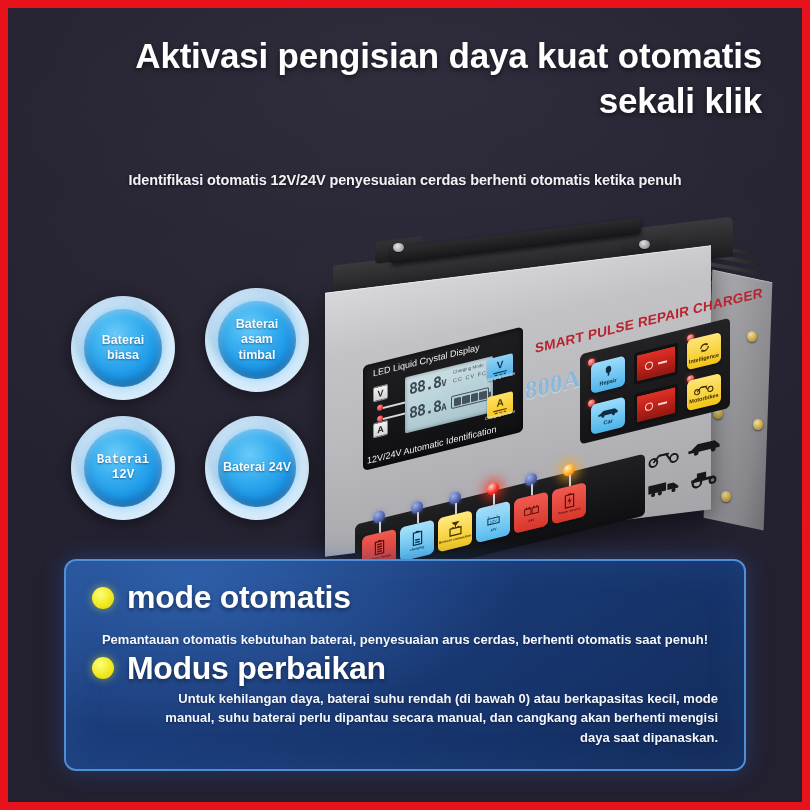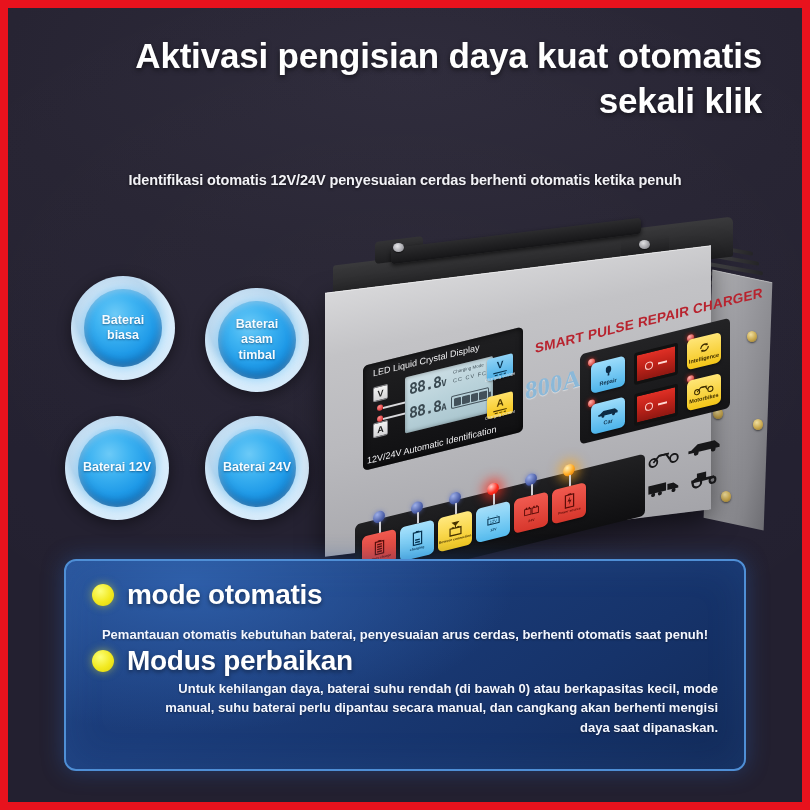--- a/index.html
+++ b/index.html
@@ -69,23 +69,23 @@
     text-align:center;
   }
   .badge .lbl{
     color:#f4fbff;
     font-size:12.5px;
     font-weight:bold;
     line-height:1.22;
     text-shadow:0 1px 2px rgba(0,40,80,.55);
     padding:0 4px;
   }
-  #badge0{ left:63px;  top:268px; }
+  #badge0{ left:63px;  top:288px; }
   #badge1{ left:197px; top:280px; }
-  #badge2{ left:57px;  top:408px; }
+  #badge2{ left:63px;  top:408px;font-family:Liberation Mono, monospace; }
   #badge3{ left:197px; top:408px; }
 
   
   #device{
     position:absolute;
     left:295px; top:215px;
     width:470px; height:325px;
   }
   
   .dev-top{
@@ -352,21 +352,21 @@
     display:flex; align-items:center; gap:13px;
   }
   .dot{
     width:22px; height:22px; border-radius:50%;
     background:radial-gradient(circle at 38% 32%,#fcff7a,#f2e91f 55%,#ddd30c);
     box-shadow:0 0 8px rgba(240,235,40,.5);
     flex-shrink:0;
   }
   .sec-title{
     color:#ffffff;
-    font-size:28px; font-weight:bold;
+    font-size:32px; font-weight:bold;
     letter-spacing:-0.3px;
     text-shadow:0 2px 4px rgba(0,0,0,.45);
   }
   .sec-body{
     color:#f4f7ff;
     font-size:13px;
     font-weight:bold;
     line-height:1.5;
     text-shadow:0 1px 2px rgba(0,0,0,.4);
   }

